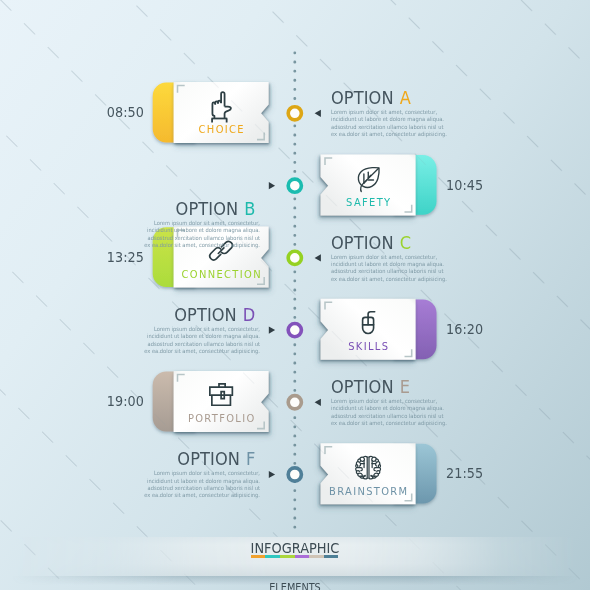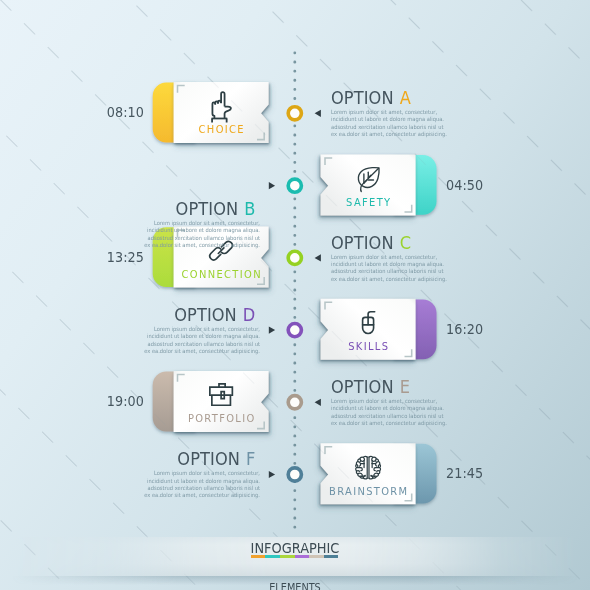--- a/index.html
+++ b/index.html
@@ -334,27 +334,27 @@
           <path d="M268.8 470.9 L268.8 478.1 L275.1 474.5 Z" fill="#303d44"></path>
         </g>
       </g>
     </svg>
 
   <svg class="layer" viewBox="0 0 590 590" style="opacity:.45">
     <rect width="590" height="536" fill="url(#dp)"></rect>
   </svg>
 
   <div class="layer" id="overlay">
-      <div class="time l" style="top: 105.1px;">08:10</div>
+      <div class="time l" style="top: 105.1px;">08:50</div>
       <div class="cardlabel" style="left: 141.1px; top: 124.4px; color: rgb(239, 168, 27);">CHOICE</div>
       <div class="txt r" style="top: 92px; left: 331px;">
         <p class="opt"><span>OPTION</span><span class="ltr" style="color:#efa81b">A</span></p>
         <p class="para"><span>Lorem ipsum dolor sit amet, consectetur,</span><br><span>incididunt ut labore et dolore magna aliqua.</span><br><span>adsostrud xercitation ullamco laboris nisl ut</span><br><span>ex ea.dolor sit amet, consectetur adipisicing.</span></p>
       </div>
-      <div class="time r" style="top: 177.5px;">04:50</div>
+      <div class="time r" style="top: 177.5px;">10:45</div>
       <div class="cardlabel" style="left: 288.1px; top: 196.8px; color: rgb(31, 186, 172);">SAFETY</div>
       <div class="txt l" style="top: 171px; left: 124px; margin-top: 32px;">
         <p class="opt"><span>OPTION</span><span class="ltr" style="color:#1fbaac">B</span></p>
         <p class="para"><span>Lorem ipsum dolor sit amet, consectetur,</span><br><span>incididunt ut labore et dolore magna aliqua.</span><br><span>adsostrud xercitation ullamco laboris nisl ut</span><br><span>ex ea.dolor sit amet, consectetur adipisicing.</span></p>
       </div>
       <div class="time l" style="top: 249.7px;">13:25</div>
       <div class="cardlabel" style="left: 141.1px; top: 269px; color: rgb(155, 210, 46);">CONNECTION</div>
       <div class="txt r" style="top: 236.6px; left: 331px;">
         <p class="opt"><span>OPTION</span><span class="ltr" style="color:#9bd22e">C</span></p>
         <p class="para"><span>Lorem ipsum dolor sit amet, consectetur,</span><br><span>incididunt ut labore et dolore magna aliqua.</span><br><span>adsostrud xercitation ullamco laboris nisl ut</span><br><span>ex ea.dolor sit amet, consectetur adipisicing.</span></p>
@@ -364,21 +364,21 @@
       <div class="txt l" style="top: 308.8px; left: 124px;">
         <p class="opt"><span>OPTION</span><span class="ltr" style="color:#7a50b5">D</span></p>
         <p class="para"><span>Lorem ipsum dolor sit amet, consectetur,</span><br><span>incididunt ut labore et dolore magna aliqua.</span><br><span>adsostrud xercitation ullamco laboris nisl ut</span><br><span>ex ea.dolor sit amet, consectetur adipisicing.</span></p>
       </div>
       <div class="time l" style="top: 394.1px;">19:00</div>
       <div class="cardlabel" style="left: 141.1px; top: 413.4px; color: rgb(169, 155, 144);">PORTFOLIO</div>
       <div class="txt r" style="top: 381px; left: 331px;">
         <p class="opt"><span>OPTION</span><span class="ltr" style="color:#a99b90">E</span></p>
         <p class="para"><span>Lorem ipsum dolor sit amet, consectetur,</span><br><span>incididunt ut labore et dolore magna aliqua.</span><br><span>adsostrud xercitation ullamco laboris nisl ut</span><br><span>ex ea.dolor sit amet, consectetur adipisicing.</span></p>
       </div>
-      <div class="time r" style="top: 466.3px;">21:45</div>
+      <div class="time r" style="top: 466.3px;">21:55</div>
       <div class="cardlabel" style="left: 288.1px; top: 485.6px; color: rgb(110, 146, 166);">BRAINSTORM</div>
       <div class="txt l" style="top: 453.2px; left: 124px;">
         <p class="opt"><span>OPTION</span><span class="ltr" style="color:#6e92a6">F</span></p>
         <p class="para"><span>Lorem ipsum dolor sit amet, consectetur,</span><br><span>incididunt ut labore et dolore magna aliqua.</span><br><span>adsostrud xercitation ullamco laboris nisl ut</span><br><span>ex ea.dolor sit amet, consectetur adipisicing.</span></p>
       </div>
     </div>
 
   <div class="footer">
     <div class="fband"></div>
     <div class="fshadow"></div>

